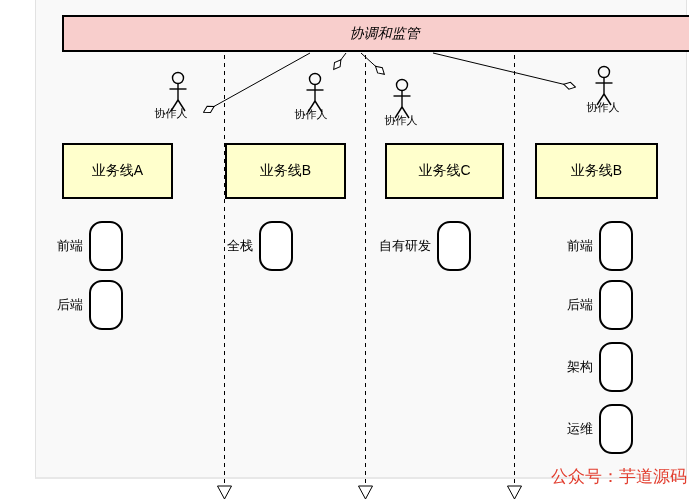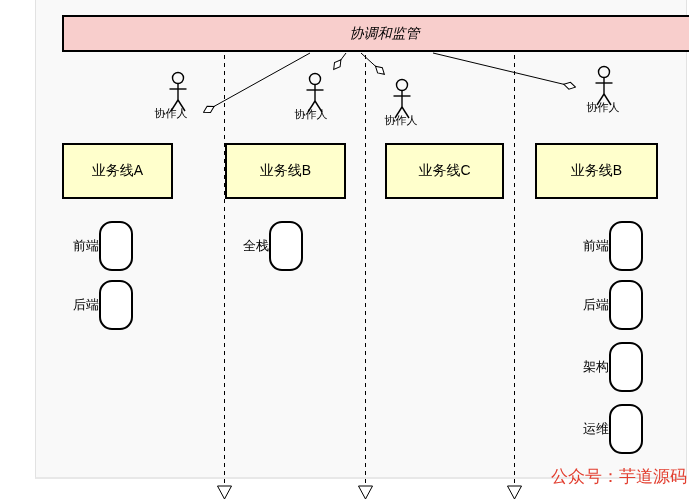--- a/index.html
+++ b/index.html
@@ -27,22 +27,22 @@
     font-size:14px;z-index:2;
   }
   .lane-a{left:62px;width:111px;}
   .lane-b{left:225px;width:121px;}
   .lane-c{left:385px;width:119px;}
   .lane-d{left:535px;width:123px;}
   .actor-label{
     position:absolute;width:64px;text-align:center;font-size:11px;z-index:2;
   }
   .role-row{
-    position:absolute;width:132px;height:50px;display:flex;align-items:center;
-    justify-content:flex-end;z-index:2;
+    position:absolute;width:122px;height:50px;display:flex;align-items:center;
+    justify-content:flex-end;gap:6px;z-index:2;
   }
   .role-label{font-size:13px;white-space:nowrap;}
   .role-shape{
     width:34px;height:50px;box-sizing:border-box;flex:0 0 auto;
     background:#ffffff;border:2px solid #000;border-radius:13px;
   }
   .watermark{
     position:absolute;right:2px;top:465px;z-index:3;
     font-family:"Liberation Serif","DejaVu Serif",serif;
     font-size:17px;color:#e23d2e;white-space:nowrap;
@@ -143,20 +143,24 @@
   <div class="role-row" style="left:1px;top:280px;">
     <span class="role-label">后端</span>
     <span class="role-shape"></span>
   </div>
 
   <div class="role-row" style="left:171px;top:221px;">
     <span class="role-label">全栈</span>
     <span class="role-shape"></span>
   </div>
 
+  <div class="role-row" style="left:349px;top:221px;">
+    <span class="role-label">自有研发</span>
+    <span class="role-shape"></span>
+  </div>
 
   <div class="role-row" style="left:511px;top:221px;">
     <span class="role-label">前端</span>
     <span class="role-shape"></span>
   </div>
   <div class="role-row" style="left:511px;top:280px;">
     <span class="role-label">后端</span>
     <span class="role-shape"></span>
   </div>
   <div class="role-row" style="left:511px;top:342px;">

